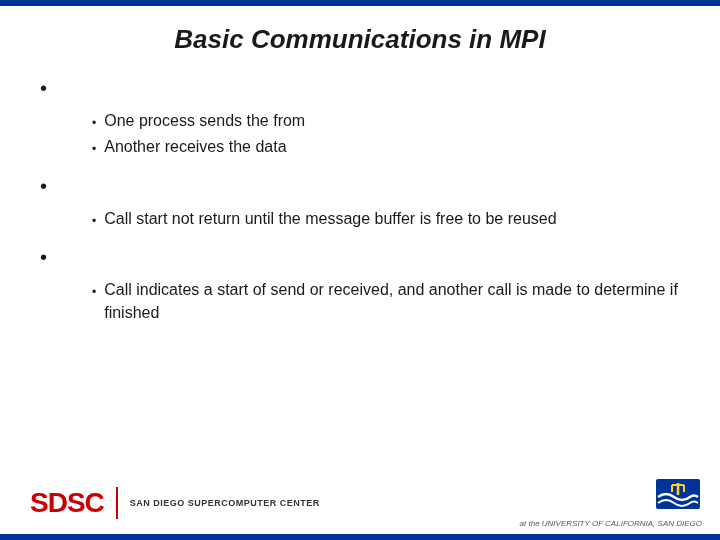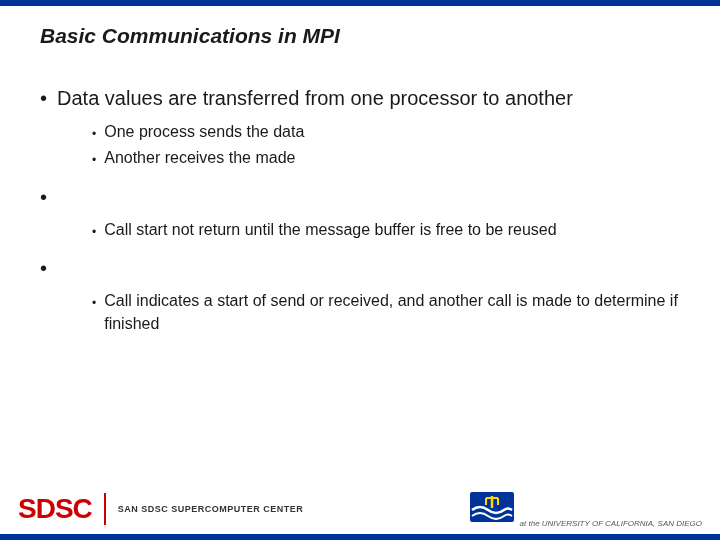--- a/index.html
+++ b/index.html
@@ -38,24 +38,25 @@
       position: absolute;
       bottom: 0;
       left: 0;
     }
 
     .content {
       padding: 18px 40px 10px 40px;
     }
 
     .slide-title {
-      font-size: 21px;
+      text-align: center;
+      font-size: 26px;
       font-style: italic;
       color: #1a1a1a;
-      margin-bottom: 37px;
+      margin-bottom: 20px;
       font-weight: bold;
     }
 
     .bullet-main {
       font-size: 18px;
       color: #1a1a1a;
       margin-bottom: 10px;
       display: flex;
       align-items: flex-start;
       gap: 10px;
@@ -97,21 +98,21 @@
 
     .section-heading {
       font-size: 22px;
       font-weight: bold;
       color: #1a1a1a;
     }
 
     .footer {
       position: absolute;
       bottom: 12px;
-      left: 0;
+      left: 12px;
       right: 0;
       display: flex;
       align-items: center;
       justify-content: space-between;
       padding: 0 18px;
     }
 
     .footer-left {
       display: flex;
       align-items: center;
@@ -133,20 +134,21 @@
 
     .footer-text {
       font-size: 9px;
       color: #333333;
       font-weight: bold;
       letter-spacing: 0.5px;
     }
 
     .footer-right {
       display: flex;
+      flex-direction: column;
       align-items: flex-end;
       gap: 4px;
     }
 
     .ucsd-text {
       font-size: 8px;
       color: #555555;
       font-style: italic;
       text-align: right;
     }
@@ -162,30 +164,29 @@
 <body>
 
 <div class="slide">
   <div class="top-bar"></div>
 
   <div class="content">
     <h1 class="slide-title">Basic Communications in MPI</h1>
 
     <div class="bullet-main">
       <span class="bullet-symbol">•</span>
-      <span class="bullet-text">Data values are transferred from one processor to another</span>
     </div>
     <div class="sub-bullets">
       <div class="sub-bullet">
         <span class="sub-bullet-symbol">•</span>
-        <span>One process sends the data</span>
-      </div>
-      <div class="sub-bullet">
-        <span class="sub-bullet-symbol">•</span>
-        <span>Another receives the made</span>
+        <span>One process sends the from</span>
+      </div>
+      <div class="sub-bullet">
+        <span class="sub-bullet-symbol">•</span>
+        <span>Another receives the data</span>
       </div>
     </div>
 
     <div class="bullet-main">
       <span class="bullet-symbol">•</span>
     </div>
     <div class="sub-bullets">
       <div class="sub-bullet">
         <span class="sub-bullet-symbol">•</span>
         <span>Call start not return until the message buffer is free to be reused</span>
@@ -200,21 +201,21 @@
         <span class="sub-bullet-symbol">•</span>
         <span>Call indicates a start of send or received, and another call is made to determine if finished</span>
       </div>
     </div>
   </div>
 
   <div class="footer">
     <div class="footer-left">
       <span class="sdsc-logo">SDSC</span>
       <div class="sdsc-divider"></div>
-      <span class="footer-text">SAN SDSC SUPERCOMPUTER CENTER</span>
+      <span class="footer-text">SAN DIEGO SUPERCOMPUTER CENTER</span>
     </div>
     <div class="footer-right">
 
       <svg class="ucsd-emblem" viewBox="0 0 48 38" xmlns="http://www.w3.org/2000/svg">
 
         <rect x="2" y="2" width="44" height="30" rx="2" fill="#003399"></rect>
 
         <path d="M4 20 Q12 14 20 20 Q28 26 36 20 Q40 17 44 20" stroke="white" stroke-width="2.5" fill="none"></path>
         <path d="M4 26 Q12 20 20 26 Q28 32 36 26 Q40 23 44 26" stroke="white" stroke-width="2" fill="none"></path>
 

